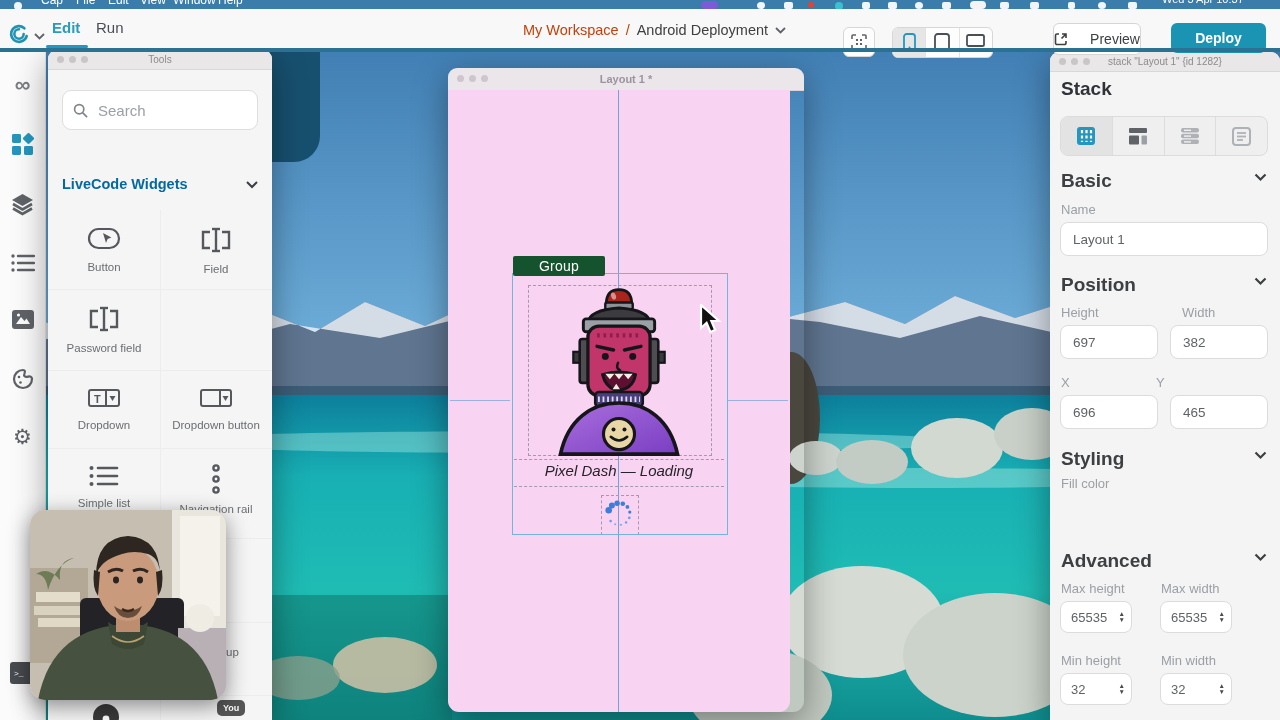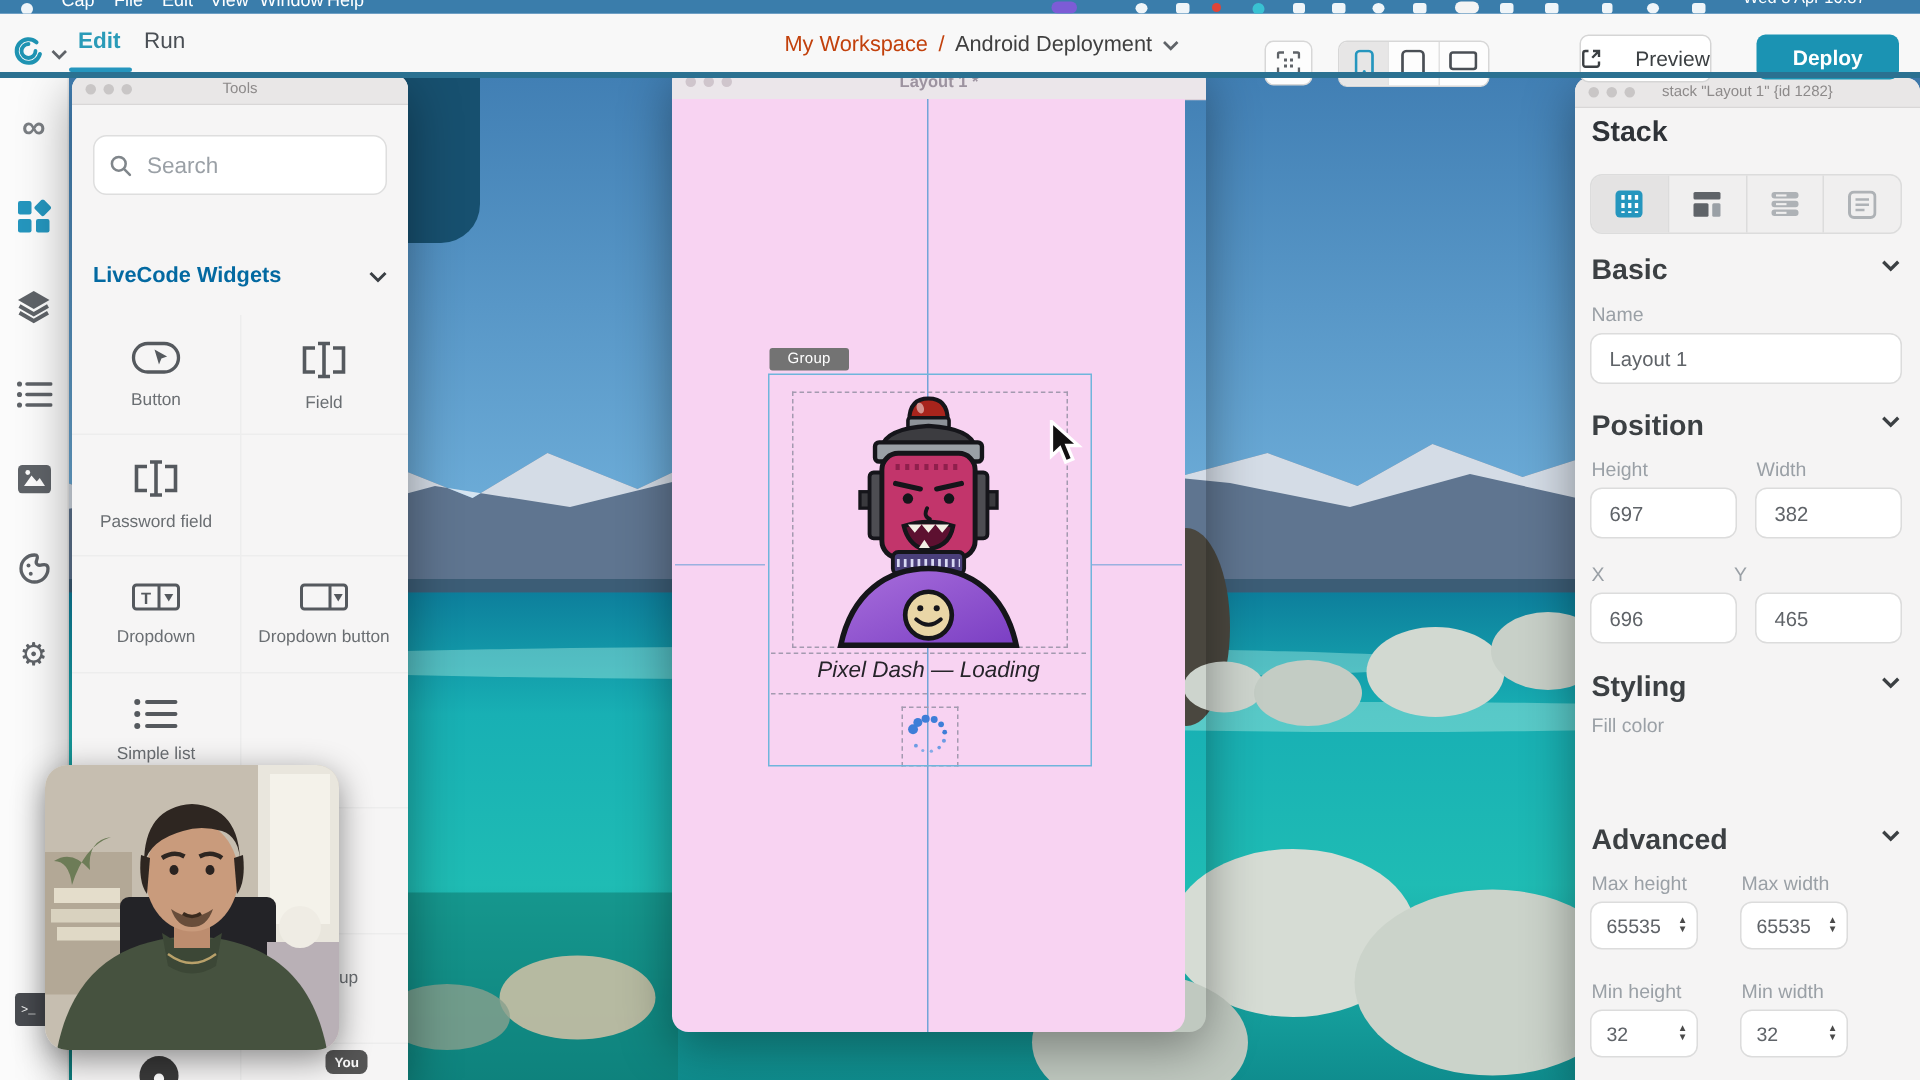--- a/index.html
+++ b/index.html
@@ -56,30 +56,30 @@
                      font-family:"Liberation Sans",sans-serif}
   #search-wrap input::placeholder{color:#9aa0a6}
   #lc-widgets-hdr{position:absolute;left:14px;top:126px;font-size:14.5px;font-weight:700;color:#0369a1}
   .hdr-chev{position:absolute;right:14px}
   .gridline{position:absolute;background:#ededed}
   .wcell{position:absolute;width:112px;display:flex;flex-direction:column;align-items:center}
   .wcell .wlabel{margin-top:9px;font-size:11.5px;color:#6a6e72;text-align:center;line-height:13px;width:100px}
   .wicon{margin-top:16px}
 
   
-  #canvas-win{left:448px;top:44px;width:356px;height:644px;border-radius:9px 9px 11px 11px;background:transparent;z-index:10}
+  #canvas-win{left:448px;top:68px;width:356px;height:644px;border-radius:9px 9px 11px 11px;background:transparent;z-index:10}
   #canvas-title{height:22px;background:#ebe6ea;border-radius:9px 9px 0 0;border-bottom:1px solid #dcd2da;
                 position:relative;display:flex;align-items:center;justify-content:center}
   #canvas-title .wtitle{color:#9d93a0;font-weight:600;font-size:11px}
   #canvas-body{position:absolute;left:0;top:22px;width:342px;height:622px;background:#f8d3f2;border-radius:0 0 11px 11px;overflow:hidden}
   #vguide{position:absolute;left:170px;top:0;width:1px;height:622px;background:#5b9bd3;opacity:.85}
   .hguide{position:absolute;top:310px;height:1px;background:#5b9bd3;opacity:.6}
   #group-rect{position:absolute;left:64px;top:183px;width:214px;height:260px;border:1.5px solid #6fb5dc}
-  #group-badge{position:absolute;left:65px;top:166px;background:#737373;color:#fff;font-size:10px;
-               padding:2px 12px;border-radius:2px;letter-spacing:.2px}
+  #group-badge{position:absolute;left:65px;top:166px;background:#14532d;color:#fff;font-size:14px;
+               padding:2px 26px;border-radius:2px;letter-spacing:.2px}
   .dashbox{position:absolute;border:1px dashed #a49ab0}
   .dashline{position:absolute;height:0;border-top:1px dashed #a49ab0}
   #loading-label{position:absolute;left:64px;top:372px;width:214px;text-align:center;
                  font-style:italic;font-size:15px;color:#26242a}
   #cursor{position:absolute;left:250px;top:214px}
 
   
   #inspector{left:1050px;top:52px;width:230px;height:668px;z-index:22;background:#f5f4f4}
   #insp-heading{position:absolute;left:11px;top:26px;font-size:19px;font-weight:700;color:#2f3338}
   #insp-tabs{position:absolute;left:10px;top:64px;width:208px;height:40px;background:#f0efef;border:1px solid #dcdcdc;
@@ -387,20 +387,30 @@
           <line x1="9" y1="12" x2="28" y2="12"></line>
           <line x1="9" y1="20" x2="28" y2="20"></line>
       </g>
       <g fill="#55595e">
           <circle cx="2.5" cy="4" r="2"></circle>
           <circle cx="2.5" cy="12" r="2"></circle>
           <circle cx="2.5" cy="20" r="2"></circle>
         </g>
     </svg>
     <span class="wlabel">Simple list</span>
+  </div>
+  <div class="wcell" style="left:112px;top:398px">
+    <svg class="wicon" width="12" height="30" viewBox="0 0 12 30">
+      <g fill="none" stroke="#55595e" stroke-width="2.4">
+        <circle cx="6" cy="4" r="2.6"></circle>
+          <circle cx="6" cy="15" r="2.6"></circle>
+          <circle cx="6" cy="26" r="2.6"></circle>
+      </g>
+    </svg>
+    <span class="wlabel">Navigation rail</span>
   </div>
 
   <span class="abs" style="left:178px;top:596px;font-size:11.5px;color:#6a6e72">up</span>
   <div class="avatar-circ" style="left:45px;top:654px">
     <svg width="18" height="16" viewBox="0 0 18 16">
         <circle cx="9" cy="5" r="3.4" fill="#fff"></circle>
         <path d="M1.5,16 a7.5,6.5 0 0 1 15,0 Z" fill="#fff"></path>
       </svg>
   </div>
   <div class="youbadge" style="left:169px;top:650px">You</div>
@@ -555,21 +565,21 @@
   <span class="flabel" style="left:11px;top:150px">Name</span>
   <div class="finput" style="left:10px;top:170px;width:208px;height:34px">
     <span>Layout 1</span>
   </div>
 
   <div class="sect-hdr" style="top:222px">Position</div>
   <svg class="sect-chev" style="top:225px" width="13" height="9" viewBox="0 0 13 9">
       <polyline points="1.5,1.5 6.5,6.5 11.5,1.5" fill="none" stroke="#3c4043" stroke-width="2.2"></polyline>
     </svg>
   <span class="flabel" style="left:11px;top:253px">Height</span>
-  <span class="flabel" style="left:121px;top:253px">Width</span>
+  <span class="flabel" style="left:132px;top:253px">Width</span>
   <div class="finput" style="left:10px;top:273px;width:98px;height:34px">
       <span>697</span>
     </div>
   <div class="finput" style="left:120px;top:273px;width:98px;height:34px">
       <span>382</span>
     </div>
   <span class="flabel" style="left:11px;top:323px">X</span>
   <span class="flabel" style="left:106px;top:323px">Y</span>
   <div class="finput" style="left:10px;top:343px;width:98px;height:34px">
       <span>696</span>

